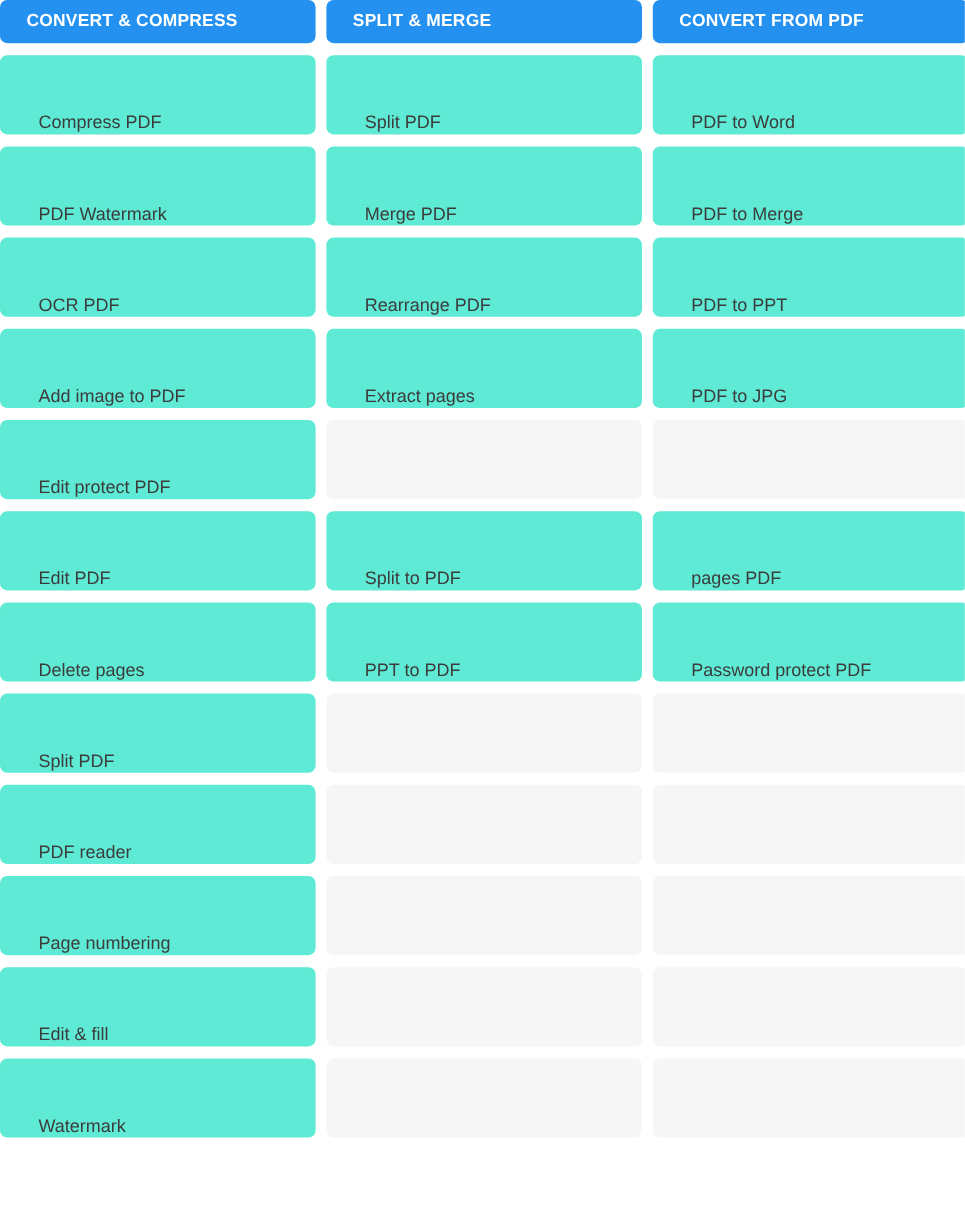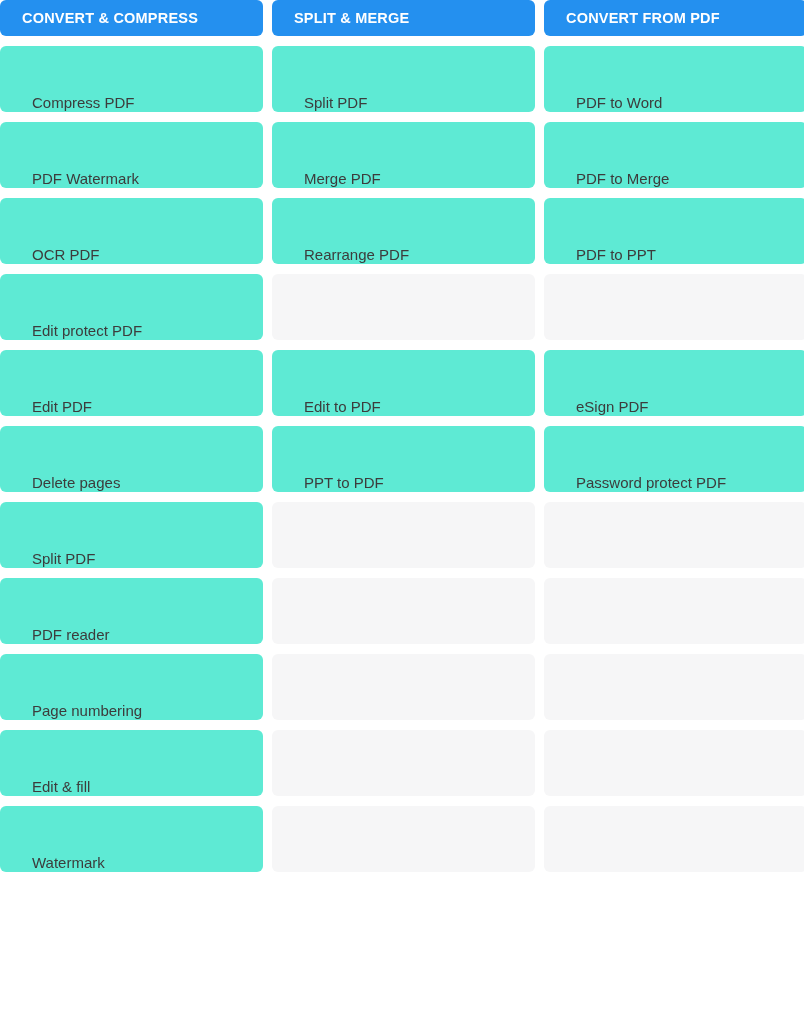--- a/index.html
+++ b/index.html
@@ -112,34 +112,45 @@
       </div>
       <div class="cell item">
         <span class="label">Rearrange PDF</span>
       </div>
       <div class="cell item">
         <span class="label">PDF to PPT</span>
       </div>
     </div>
     <div class="grid-row">
       <div class="cell item">
+        <span class="label">Add image to PDF</span>
+      </div>
+      <div class="cell item">
+        <span class="label">Extract pages</span>
+      </div>
+      <div class="cell item">
+        <span class="label">PDF to JPG</span>
+      </div>
+    </div>
+    <div class="grid-row">
+      <div class="cell item">
         <span class="label">Edit protect PDF</span>
       </div>
       <div class="cell empty"></div>
       <div class="cell empty"></div>
     </div>
     <div class="grid-row">
       <div class="cell item">
         <span class="label">Edit PDF</span>
       </div>
       <div class="cell item">
-        <span class="label">Edit to PDF</span>
+        <span class="label">Split to PDF</span>
       </div>
       <div class="cell item">
-        <span class="label">eSign PDF</span>
+        <span class="label">pages PDF</span>
       </div>
     </div>
     <div class="grid-row">
       <div class="cell item">
         <span class="label">Delete pages</span>
       </div>
       <div class="cell item">
         <span class="label">PPT to PDF</span>
       </div>
       <div class="cell item">

